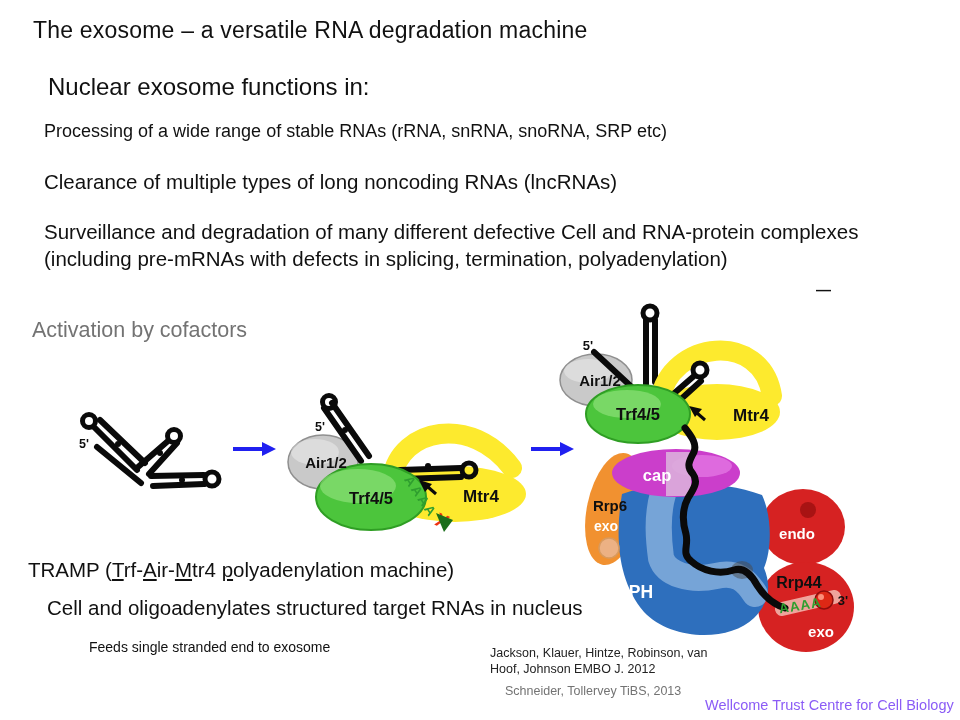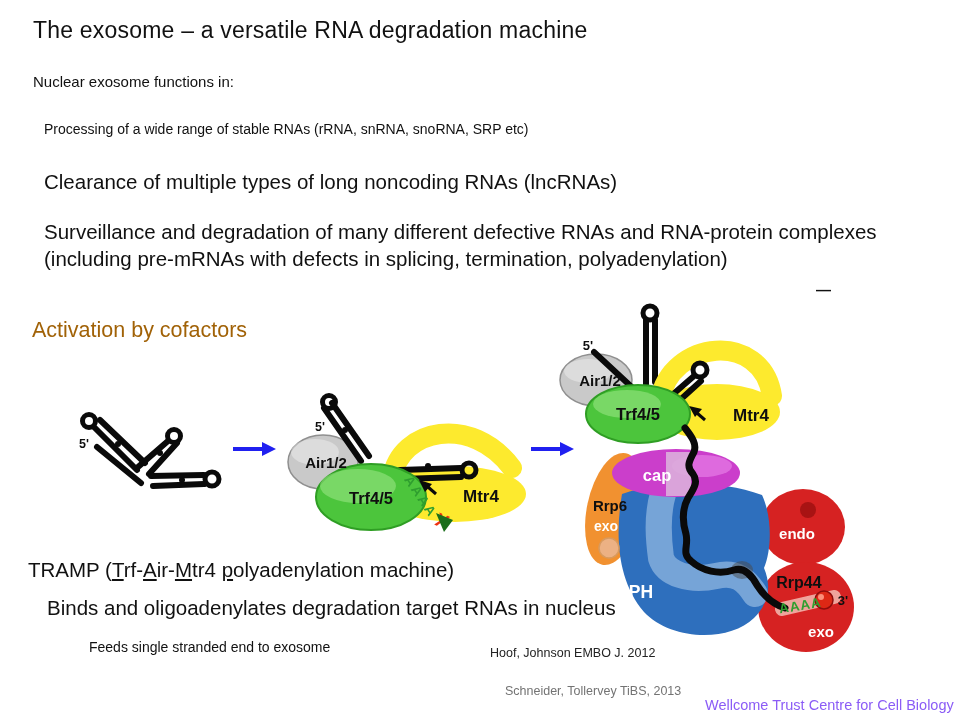--- a/index.html
+++ b/index.html
@@ -2,47 +2,47 @@
 <html><head>
 <meta charset="utf-8">
 <style>
   html,body{margin:0;padding:0}
   body{
     width:960px;height:720px;background:#ffffff;position:relative;overflow:hidden;
     font-family:"Liberation Sans",sans-serif;color:#111;
   }
   .abs{position:absolute;white-space:nowrap}
   .title{left:33px;top:17px;font-size:23px;letter-spacing:.2px}
-  .l1{left:33px;top:73px;font-size:15px}
-  .l2{left:44px;top:121px;font-size:14px}
+  .l1{left:48px;top:73px;font-size:24px}
+  .l2{left:44px;top:121px;font-size:18px}
   .l3{left:44px;top:170px;font-size:20.5px}
   .l4a{left:44px;top:220px;font-size:20.5px}
   .l4b{left:44px;top:247px;font-size:20.5px}
   .dash{left:816px;top:281px;font-size:15px;font-weight:bold}
-  .heading{left:32px;top:318px;font-size:21.5px;color:#a16207}
+  .heading{left:32px;top:318px;font-size:21.5px;color:#737373}
   .trampline{left:28px;top:558px;font-size:20.5px}
   .trampline .u{text-decoration:underline}
   .binds{left:47px;top:596px;font-size:20.5px}
   .feeds{left:89px;top:639px;font-size:14px}
   .cit1{left:490px;top:645px;font-size:12.5px;line-height:16px;color:#222}
   .cit2{left:505px;top:684px;font-size:12.5px;color:#737373}
   .footer{left:705px;top:697px;font-size:14.5px;color:#8b5cf6}
   svg.diagram{position:absolute;left:0;top:0}
   svg text{font-family:"Liberation Sans",sans-serif}
   .lbl{font-weight:bold;text-anchor:middle;fill:#0f0f0f}
   .lbl.w{fill:#ffffff}
 </style>
 </head>
 <body>
 
 <div class="abs title">The exosome – a versatile RNA degradation machine</div>
 <div class="abs l1">Nuclear exosome functions in:</div>
 <div class="abs l2">Processing of a wide range of stable RNAs (rRNA, snRNA, snoRNA, SRP etc)</div>
 <div class="abs l3">Clearance of multiple types of long noncoding RNAs (lncRNAs)</div>
-<div class="abs l4a">Surveillance and degradation of many different defective RNAs and RNA-protein complexes</div>
+<div class="abs l4a">Surveillance and degradation of many different defective Cell and RNA-protein complexes</div>
 <div class="abs l4b">(including pre-mRNAs with defects in splicing, termination, polyadenylation)</div>
 <div class="abs dash">—</div>
 <div class="abs heading">Activation by cofactors</div>
 
 <svg class="diagram" width="960" height="720" viewBox="0 0 960 720">
 
   <g stroke="#0a0a0a" fill="none" stroke-width="6" stroke-linecap="round">
     <circle cx="89" cy="421" r="6.5" stroke-width="5"></circle>
     <line x1="94" y1="427" x2="137" y2="470"></line>
     <line x1="100" y1="420" x2="145" y2="463"></line>
@@ -149,20 +149,21 @@
     <text class="lbl w" x="641" y="598" font-size="17.5">PH</text>
     <text class="lbl w" x="797" y="539" font-size="15">endo</text>
     <text class="lbl" x="799" y="588" font-size="16">Rrp44</text>
     <text class="lbl" x="801" y="610" font-size="13.5" style="fill:#2f9e2f" letter-spacing="1" transform="rotate(-9 801 610)">AAAA</text>
     <text class="lbl" x="843" y="605" font-size="13">3'</text>
     <text class="lbl w" x="821" y="637" font-size="15">exo</text>
   </g>
 </svg>
 
 <div class="abs trampline"><span>TRAMP (</span><span class="u">T</span><span>rf-</span><span class="u">A</span><span>ir-</span><span class="u">M</span><span>tr4 </span><span class="u">p</span><span>olyadenylation machine)</span></div>
-<div class="abs binds">Binds and oligoadenylates degradation target RNAs in nucleus</div>
+<div class="abs binds">Cell and oligoadenylates structured target RNAs in nucleus</div>
 <div class="abs feeds">Feeds single stranded end to exosome</div>
 
 <div class="abs cit1">
+  <div>Jackson, Klauer, Hintze, Robinson, van</div>
   <div>Hoof, Johnson EMBO J. 2012</div>
 </div>
 <div class="abs cit2">Schneider, Tollervey TiBS, 2013</div>
 <div class="abs footer">Wellcome Trust Centre for Cell Biology</div>
 
 </body></html>

